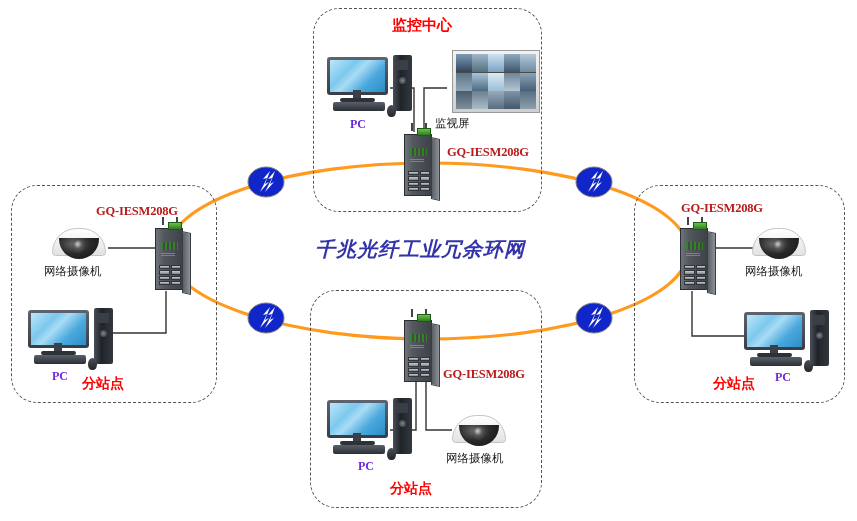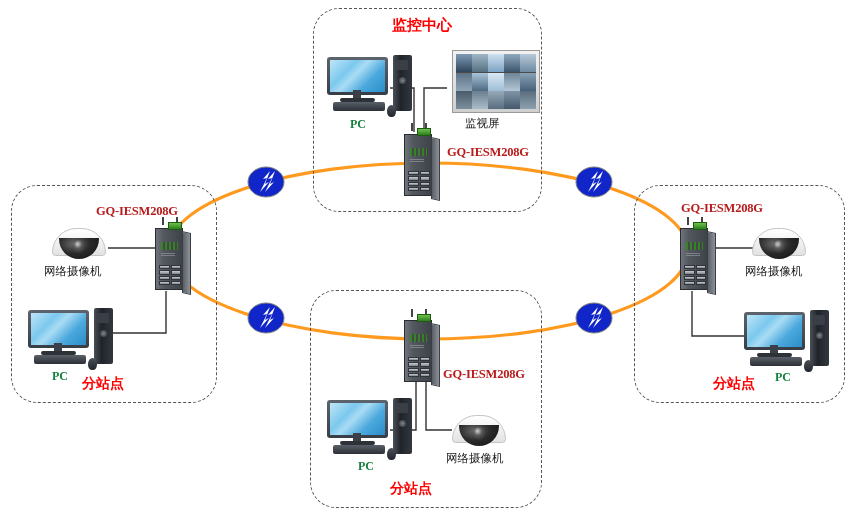--- a/index.html
+++ b/index.html
@@ -51,21 +51,21 @@
     font-size: 11.5px;
   }
   .lbl-model {
     color: #b91c1c;
     font-family: "Liberation Serif", "DejaVu Serif", serif;
     font-weight: bold;
     font-size: 12.5px;
     letter-spacing: -0.2px;
   }
   .lbl-pc {
-    color: #15803d;
+    color: #6d28d9;
     font-family: "Liberation Serif", "DejaVu Serif", serif;
     font-weight: bold;
     font-size: 12px;
   }
   #ring-title {
     position: absolute;
     color: #3333aa;
     font-family: "DejaVu Serif", serif;
     font-weight: bold;
     font-style: italic;
@@ -283,21 +283,21 @@
         <i style="background:linear-gradient(#6e8598,#b3c6d4)"></i>
         <i style="background:linear-gradient(#8aa2b5,#46607a)"></i>
         <i style="background:linear-gradient(#4a5b6b,#7d8e9c)"></i>
         <i style="background:linear-gradient(#6c7f90,#a9bcc9)"></i>
         <i style="background:linear-gradient(#97aab9,#586d80)"></i>
         <i style="background:linear-gradient(#7f94a6,#44596c)"></i>
         <i style="background:linear-gradient(#5a6d7e,#8ca0af)"></i>
       </div>
     </div>
   </div>
-  <div class="lbl lbl-dark" style="left:465px; top:118px;">监视屏</div>
+  <div class="lbl lbl-dark" style="left:435px; top:118px;">监视屏</div>
 
   <div class="dev" style="left:404px; top:128px; width:40px; height:78px;">
     <div class="sw-ant" style="left:7px;"></div>
     <div class="sw-ant" style="left:21px;"></div>
     <div class="sw-body">
       <div class="sw-leds"></div>
       <div class="sw-txt"></div>
       <div class="sw-ports">
         <i></i>
           <i></i>
@@ -447,20 +447,21 @@
 
   <div class="dev" style="left:452px; top:411px; width:56px; height:36px;">
     <div class="cam-dome"></div>
     <div class="cam-inner"></div>
     <div class="cam-lens"></div>
   </div>
   <div class="lbl lbl-dark" style="left:446px; top:453px;">网络摄像机</div>
 
   <div class="lbl lbl-red" style="left:390px; top:481px;">分站点</div>
 
+  <div id="ring-title" style="left:315px; top:236px;">千兆光纤工业冗余环网</div>
 
   <svg class="fnode" style="left:247px; top:166px;" width="38" height="32" viewBox="0 0 38 32">
     <ellipse cx="19" cy="16" rx="18" ry="15" fill="#1026C8" stroke="#7f7f7f" stroke-width="1"></ellipse>
     <path d="M13,26 L20,12 L16,13 L23,5 L18,18 L22,16 Z" fill="#ffffff"></path>
     <path d="M22,26 L29,12 L25,13 L32,5 L27,18 L31,16 Z" fill="#ffffff" transform="translate(-4,0)"></path>
   </svg>
 
   <svg class="fnode" style="left:575px; top:166px;" width="38" height="32" viewBox="0 0 38 32">
     <ellipse cx="19" cy="16" rx="18" ry="15" fill="#1026C8" stroke="#7f7f7f" stroke-width="1"></ellipse>
     <path d="M13,26 L20,12 L16,13 L23,5 L18,18 L22,16 Z" fill="#ffffff"></path>

